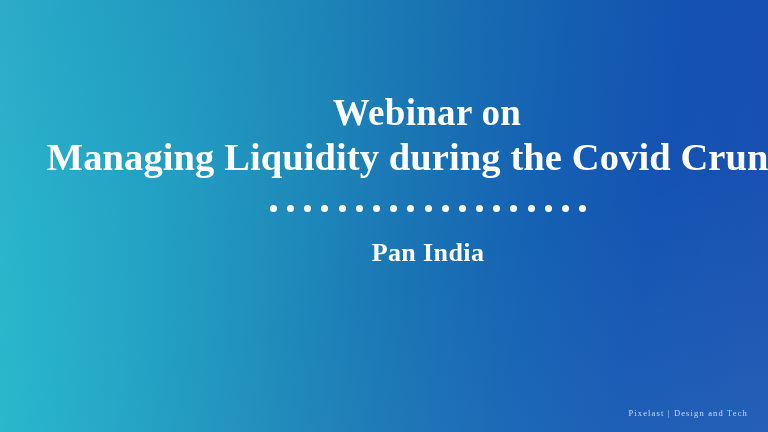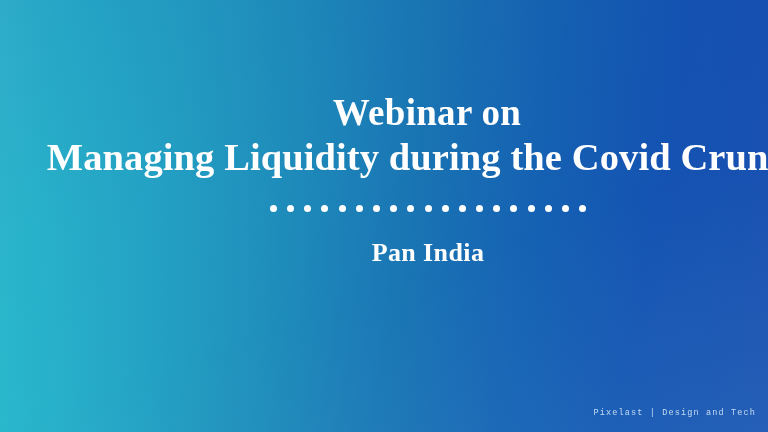--- a/index.html
+++ b/index.html
@@ -109,23 +109,23 @@
     margin-left: 44px;
     text-align: center;
     font-size: 26px;
     font-weight: bold;
     letter-spacing: 0.4px;
     color: #ffffff;
   }
 
   .footer-brand {
     position: absolute;
-    right: 12px;
+    right: 20px;
     bottom: 14px;
-    font-family: Liberation Mono, monospace;
+    font-family: Liberation Serif, serif;
     font-size: 8.5px;
     font-weight: normal;
     letter-spacing: 1.15px;
     color: #cfe3f5;
     opacity: 0.92;
     white-space: nowrap;
   }
 </style>
 </head>
 <body>

